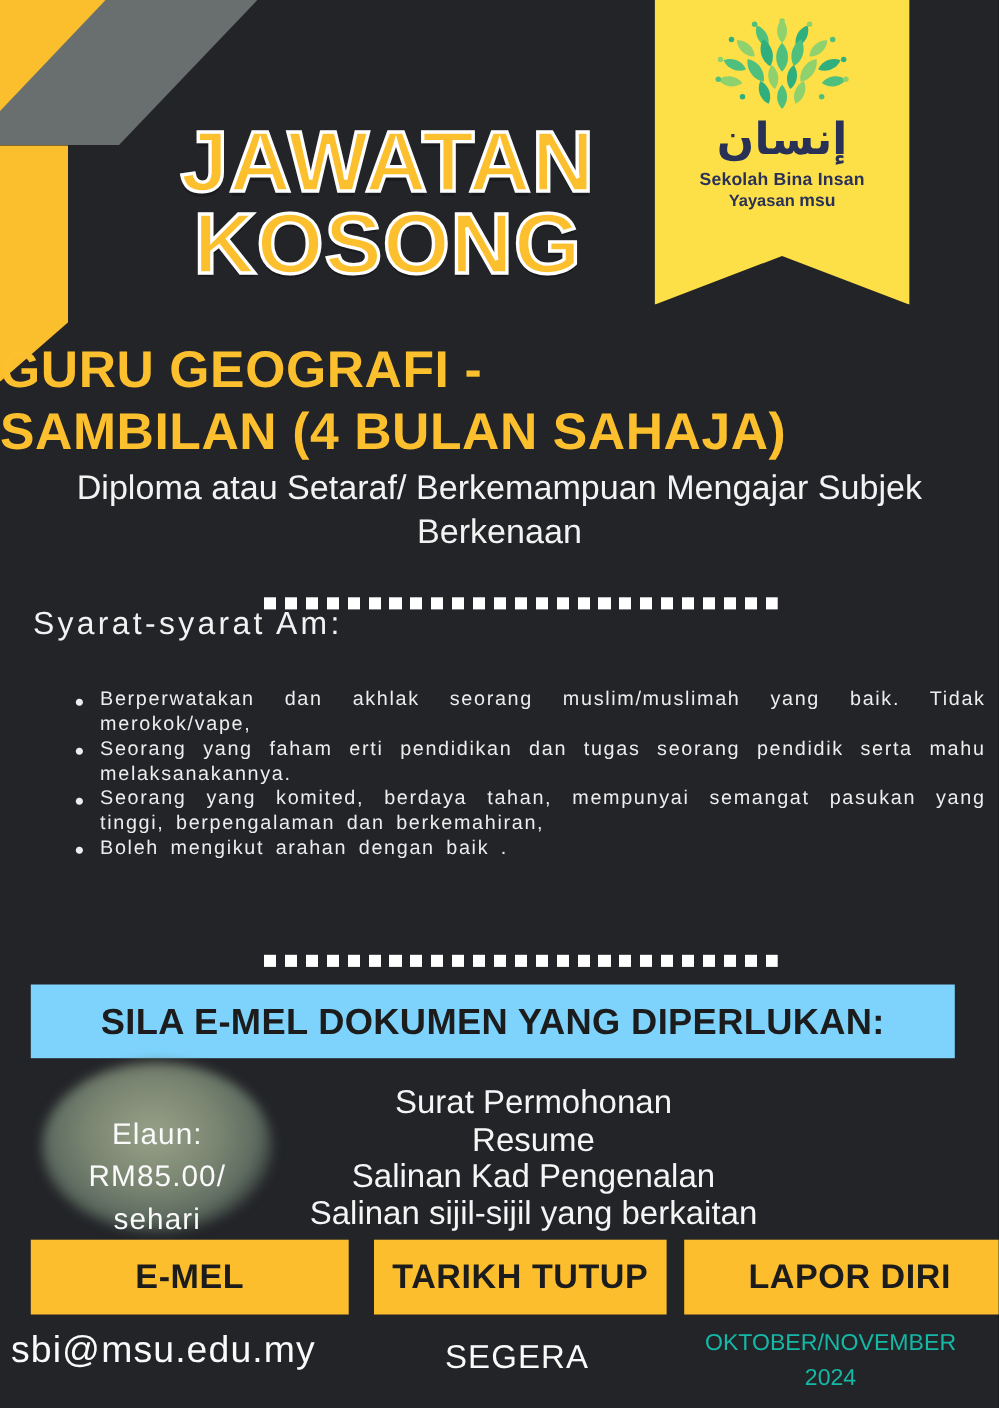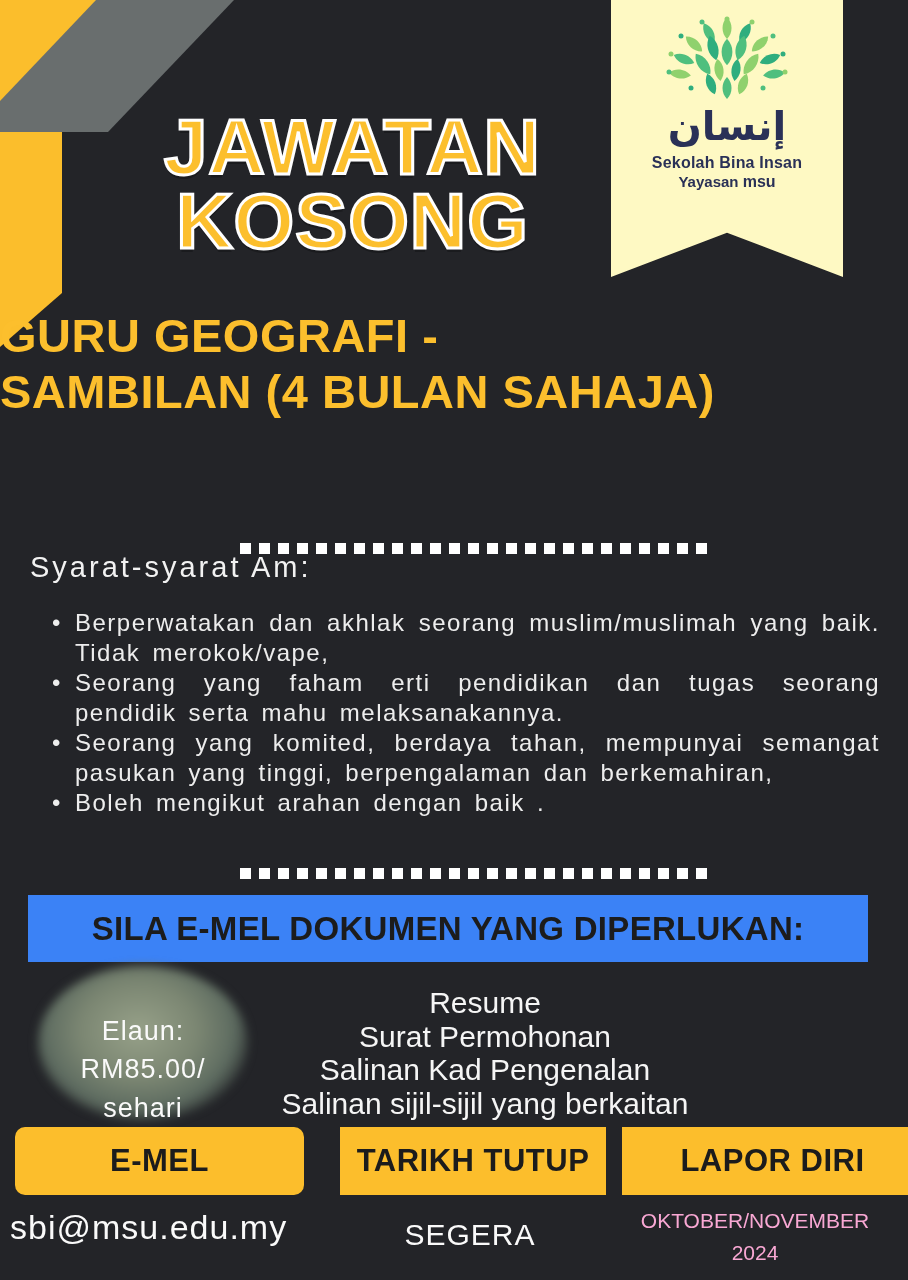--- a/index.html
+++ b/index.html
@@ -9,21 +9,21 @@
     font-family:"Liberation Sans",sans-serif;
   }
   
   .corner-tri{position:absolute;left:0;top:0;width:96px;height:101px;background:#FBBE2C;
     clip-path:polygon(0 0,100% 0,0 100%);}
   .corner-stripe{position:absolute;left:0;top:0;width:234px;height:132px;background:#696E6E;
     clip-path:polygon(95px 0,234px 0,108px 132px,0 132px,0 100px);}
   .left-bar{position:absolute;left:0;top:132px;width:62px;height:215px;background:#FBBE2C;
     clip-path:polygon(0 0,100% 0,100% 161px,0 215px);}
   
-  .ribbon{position:absolute;left:611px;top:0;width:232px;height:277px;background:#fef9c3;
+  .ribbon{position:absolute;left:595px;top:0;width:232px;height:277px;background:#fde047;
     clip-path:polygon(0 0,100% 0,100% 100%,50% 84%,0 100%);text-align:center;}
   .ribbon .tree{margin-top:16px;}
   .arabic{font-family:"DejaVu Sans",sans-serif;font-weight:bold;font-size:40px;line-height:1;
     color:#2A3157;margin-top:-2px;}
   .org1{font-size:16px;font-weight:bold;color:#2A3157;margin-top:8px;letter-spacing:.2px;}
   .org2{font-size:15px;font-weight:bold;color:#2A3157;margin-top:1px;}
   .org2 .msu{font-size:16px;font-weight:800;}
   
   .headline{position:absolute;left:95px;top:110px;width:515px;text-align:center;
     font-weight:800;font-size:78px;line-height:.95;color:#FCBF2D;letter-spacing:1px;
@@ -33,52 +33,52 @@
     color:#FCBF2D;font-weight:700;font-size:47px;line-height:1.2;letter-spacing:.5px;}
   .subtitle{position:absolute;left:14px;top:424px;width:880px;text-align:center;
     color:#F3F3F3;font-size:31px;line-height:1.3;font-weight:300;}
   
   .dotted{position:absolute;left:240px;width:467px;height:11px;
     background:repeating-linear-gradient(to right,#fff 0 11px,transparent 11px 19px);}
   .dot1{top:543px;}.dot2{top:868px;}
   
   .req-head{position:absolute;left:30px;top:551px;color:#F2F2F2;font-size:29px;
     letter-spacing:3px;font-weight:400;}
-  .req-list{position:absolute;left:48px;top:608px;width:832px;margin:0;padding:0;list-style:none;
-    color:#EDEDED;font-size:24px;line-height:1.25;font-weight:300;letter-spacing:1.5px;}
+  .req-list{position:absolute;left:48px;top:608px;width:832px;margin:16px;padding:0;list-style:none;
+    color:#EDEDED;font-size:18px;line-height:1.25;font-weight:300;letter-spacing:1.5px;}
   .req-list li{position:relative;padding-left:27px;text-align:justify;word-spacing:4px;}
   .req-list li::before{content:"•";position:absolute;left:4px;top:0;font-size:24px;}
   
-  .banner{position:absolute;left:28px;top:895px;width:840px;height:67px;background:#3b82f6;
+  .banner{position:absolute;left:28px;top:895px;width:840px;height:67px;background:#7dd3fc;
     display:flex;align-items:center;justify-content:center;
     color:#1C1C1C;font-weight:800;font-size:33px;letter-spacing:.3px;}
   
   .smoke{position:absolute;left:38px;top:966px;width:210px;height:154px;border-radius:50%;
     background:radial-gradient(ellipse at 48% 42%,#97a189 0%,#7b8672 38%,#5d6b60 62%,rgba(46,54,50,0) 78%);
     filter:blur(5px);}
   .allowance{position:absolute;left:38px;top:1012px;width:210px;text-align:center;
     color:#FAFAFA;font-size:27px;line-height:1.42;font-weight:400;letter-spacing:1px;}
   .allowance span{display:block;}
   
   .docs{position:absolute;left:240px;top:986px;width:490px;text-align:center;
     color:#F5F5F5;font-size:30px;line-height:1.12;font-weight:300;}
   
   .btn{position:absolute;top:1127px;height:68px;background:#FCBE2C;
     display:flex;align-items:center;justify-content:center;
     color:#1C1C1C;font-weight:800;font-size:31px;letter-spacing:.5px;cursor:pointer;}
-  .btn-email{left:15px;width:289px;border-radius:10px;}
+  .btn-email{left:28px;width:289px;}
   .btn-close{left:340px;width:266px;}
   .btn-report{left:622px;width:301px;}
   
   .email-val{position:absolute;left:10px;top:1208px;width:330px;text-align:left;
     color:#FAFAFA;font-size:34px;font-weight:300;letter-spacing:1px;}
   .segera-val{position:absolute;left:350px;top:1218px;width:240px;text-align:center;
     color:#FAFAFA;font-size:30px;font-weight:300;letter-spacing:1px;}
   .report-val{position:absolute;left:640px;top:1205px;width:230px;text-align:center;
-    color:#f9a8d4;font-size:21px;line-height:1.5;font-weight:400;}
+    color:#14b8a6;font-size:21px;line-height:1.5;font-weight:400;}
 </style>
 </head>
 <body>
 
 <div class="poster">
 
   <div class="corner-stripe"></div>
   <div class="corner-tri"></div>
   <div class="left-bar"></div>
 
@@ -127,20 +127,21 @@
 
   <div class="headline">
     <div>JAWATAN</div>
     <div>KOSONG</div>
   </div>
 
   <div class="jobtitle">
     <div>GURU GEOGRAFI -</div>
     <div>SAMBILAN (4 BULAN SAHAJA)</div>
   </div>
+  <div class="subtitle">Diploma atau Setaraf/ Berkemampuan Mengajar Subjek Berkenaan</div>
 
   <div class="dotted dot1"></div>
   <div class="req-head">Syarat-syarat Am:</div>
   <ul class="req-list">
     <li>Berperwatakan dan akhlak seorang muslim/muslimah yang baik. Tidak merokok/vape,</li>
     <li>Seorang yang faham erti pendidikan dan tugas seorang pendidik serta mahu melaksanakannya.</li>
     <li>Seorang yang komited, berdaya tahan, mempunyai semangat pasukan yang tinggi, berpengalaman dan berkemahiran,</li>
     <li>Boleh mengikut arahan dengan baik .</li>
   </ul>
   <div class="dotted dot2"></div>
@@ -148,22 +149,22 @@
   <div class="banner">SILA E-MEL DOKUMEN YANG DIPERLUKAN:</div>
 
   <div class="smoke"></div>
   <div class="allowance">
     <span>Elaun:</span>
     <span>RM85.00/</span>
     <span>sehari</span>
   </div>
 
   <div class="docs">
+    <div>Surat Permohonan</div>
     <div>Resume</div>
-    <div>Surat Permohonan</div>
     <div>Salinan Kad Pengenalan</div>
     <div>Salinan sijil-sijil yang berkaitan</div>
   </div>
 
   <div class="btn btn-email">E-MEL</div>
   <div class="btn btn-close">TARIKH TUTUP</div>
   <div class="btn btn-report">LAPOR DIRI</div>
 
   <div class="email-val">sbi@msu.edu.my</div>
   <div class="segera-val">SEGERA</div>

